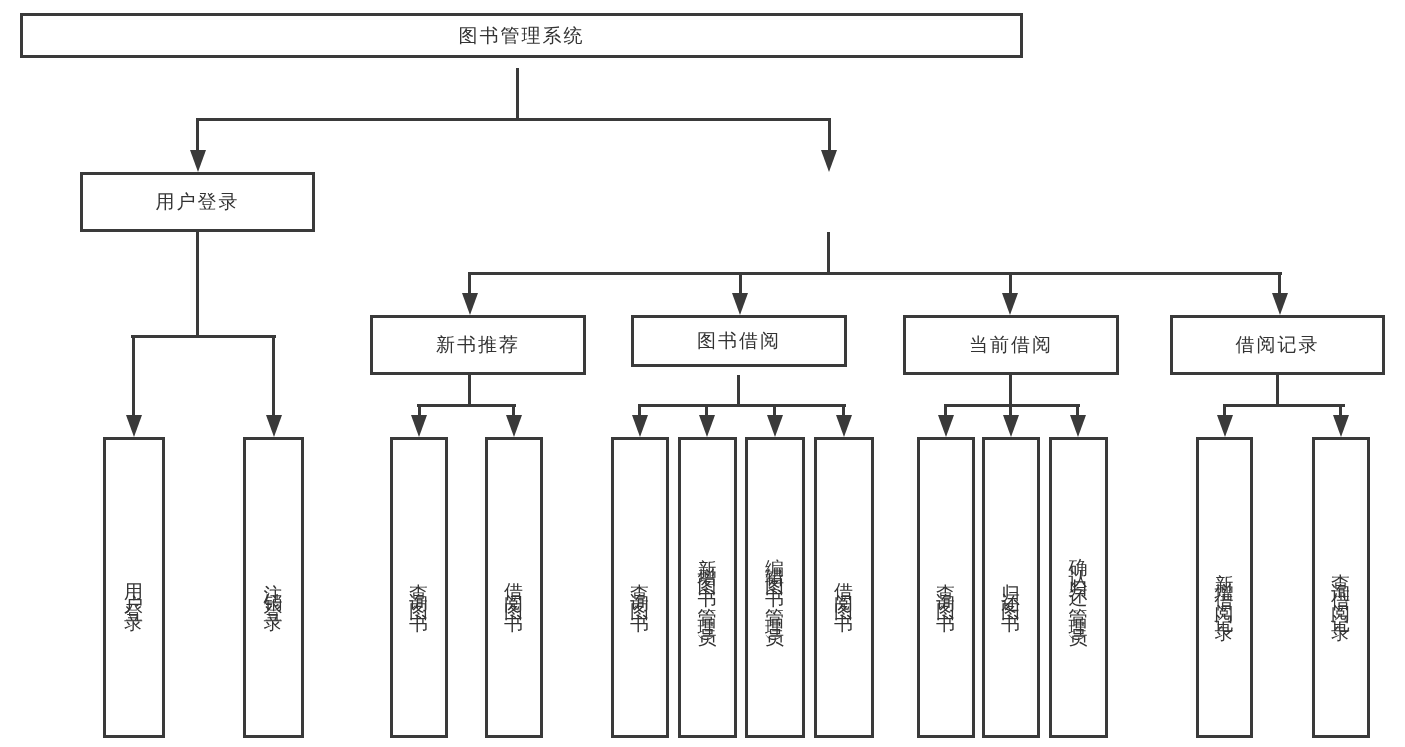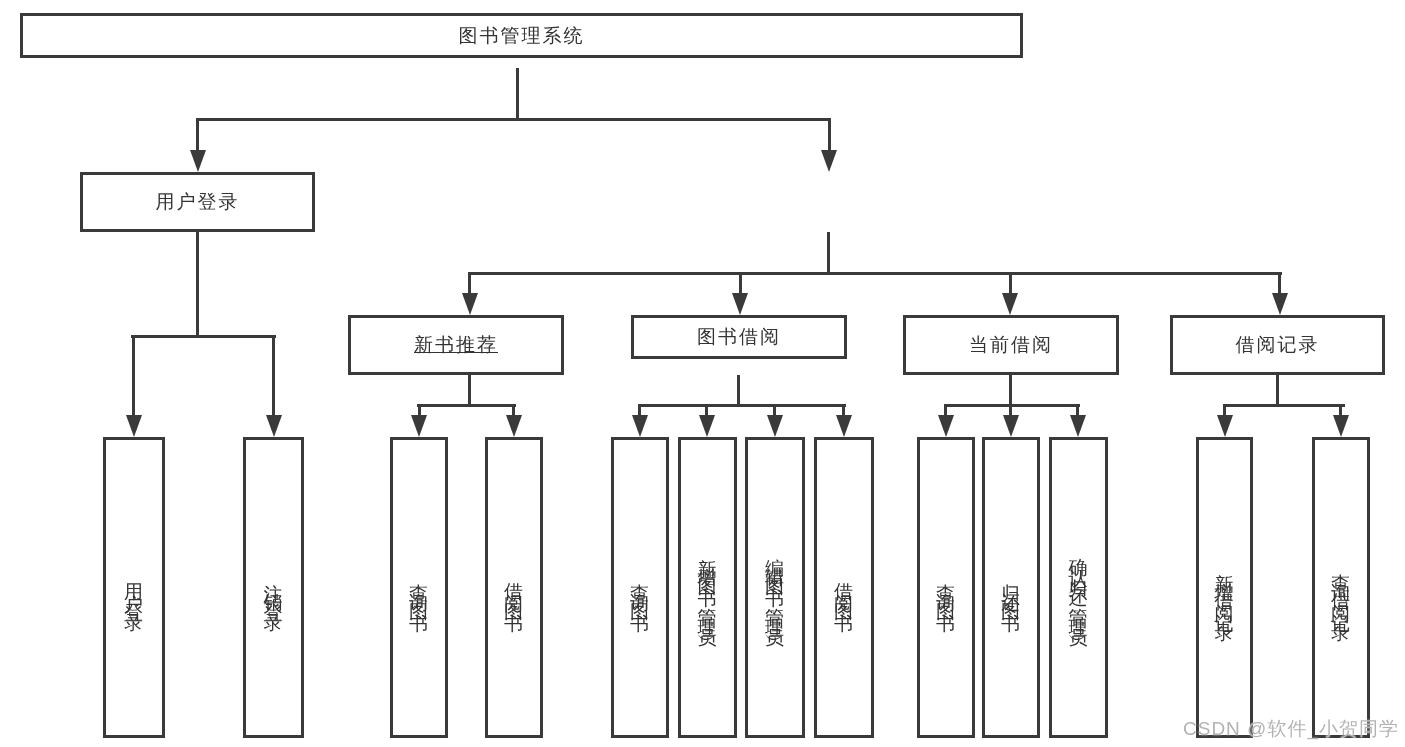--- a/index.html
+++ b/index.html
@@ -66,24 +66,24 @@
   <div class="hl" style="left:468px;top:272px;width:814px;"></div>
   <div class="vl" style="left:468px;top:272px;height:23px;"></div>
   <div class="arr" style="left:462px;top:293px;"></div>
   <div class="vl" style="left:739px;top:272px;height:23px;"></div>
   <div class="arr" style="left:732px;top:293px;"></div>
   <div class="vl" style="left:1009px;top:272px;height:23px;"></div>
   <div class="arr" style="left:1002px;top:293px;"></div>
   <div class="vl" style="left:1278px;top:272px;height:23px;"></div>
   <div class="arr" style="left:1272px;top:293px;"></div>
 
-  <div class="box" style="left:348px;top:315px;width:216px;height:60px;text-decoration:underline;">
+  <div class="box" style="left:370px;top:315px;width:216px;height:60px;">
     <span>新书推荐</span>
   </div>
-  <div class="box" style="left:631px;top:315px;width:216px;height:44px;">
+  <div class="box" style="left:631px;top:315px;width:216px;height:52px;">
     <span>图书借阅</span>
   </div>
   <div class="box" style="left:1170px;top:315px;width:215px;height:60px;">
     <span>借阅记录</span>
   </div>
   <div class="box" style="left:903px;top:315px;width:216px;height:60px;">
     <span>当前借阅</span>
   </div>
 
   <div class="vl" style="left:468px;top:375px;height:31px;"></div>
@@ -157,15 +157,14 @@
     <span>确认归还（管理员）</span>
   </div>
 
   <div class="box vbox" style="left:1196px;top:437px;width:57px;height:301px;">
     <span>新增借阅记录</span>
   </div>
   <div class="box vbox" style="left:1312px;top:437px;width:58px;height:301px;">
     <span>查询借阅记录</span>
   </div>
 
-  <div class="watermark">CSDN @软件_小贺同学</div>
 
 </div>
 
 </body></html>

